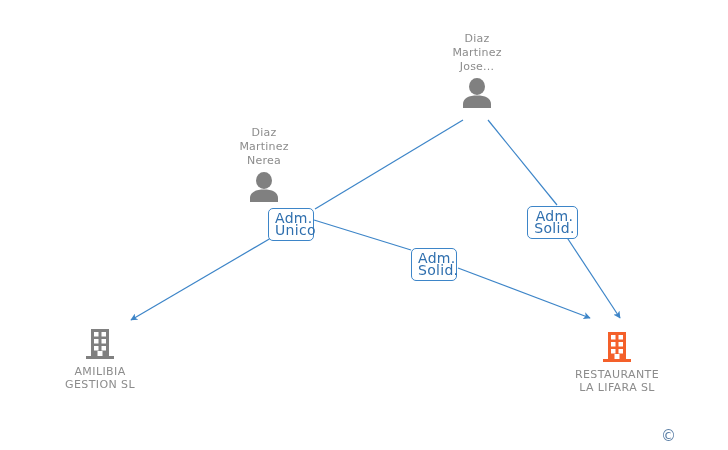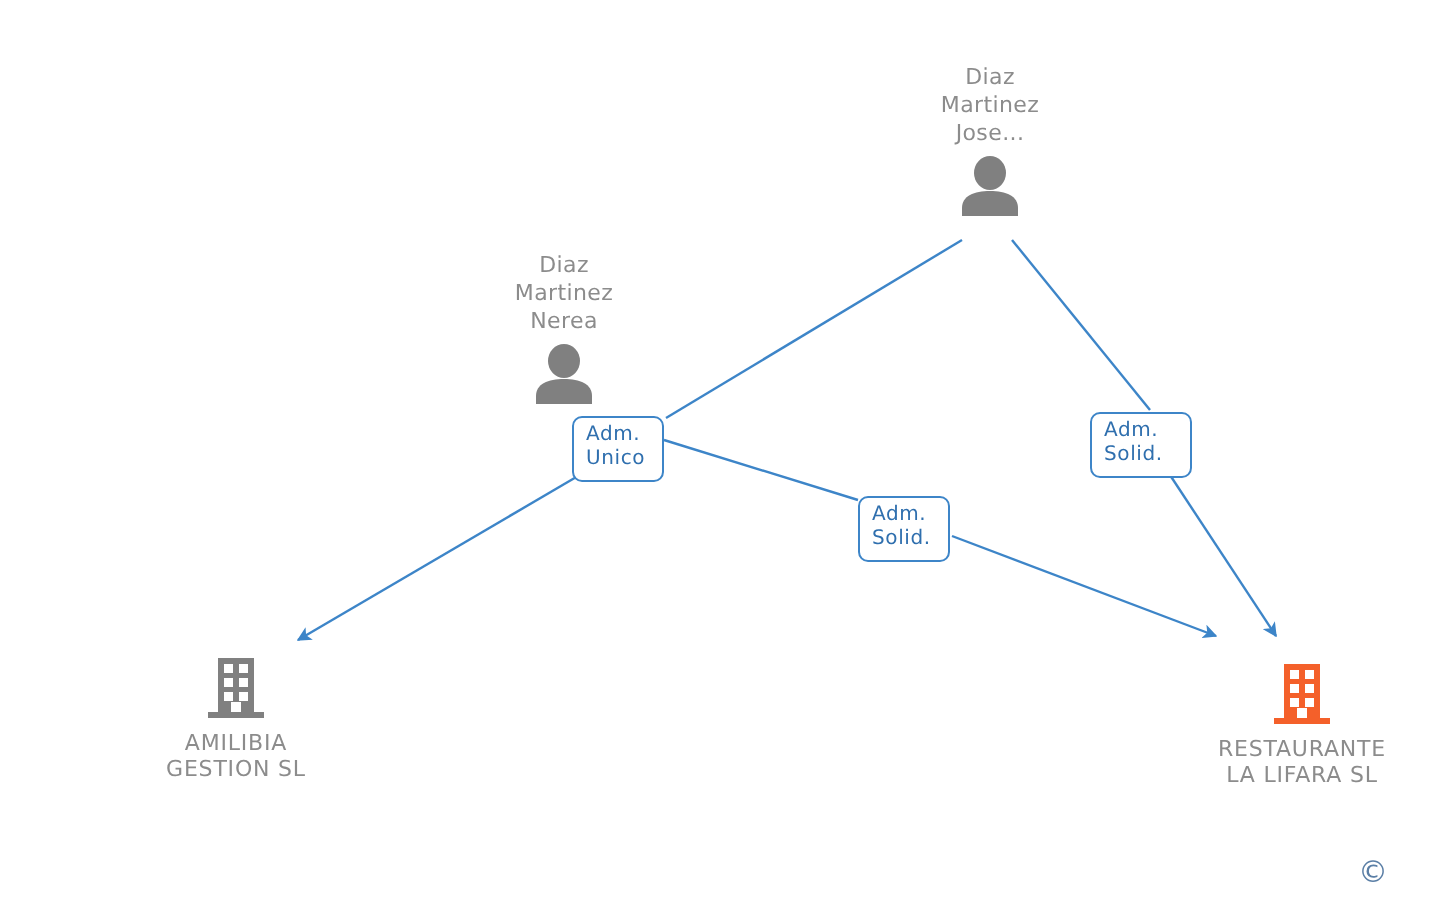--- a/index.html
+++ b/index.html
@@ -10,21 +10,20 @@
   }
   body {
     font-family: "DejaVu Sans", sans-serif;
   }
   #canvas {
     position: relative;
     width: 684px;
     height: 450px;
     background: #ffffff;
     overflow: hidden;
-    margin-left: 18px;
   }
   #edges {
     position: absolute;
     left: 0;
     top: 0;
     width: 728px;
     height: 450px;
     pointer-events: none;
   }
 
@@ -70,24 +69,24 @@
   }
 
   
   .rel-box {
     position: absolute;
     box-sizing: border-box;
     border: 1.4px solid #3d85c8;
     border-radius: 5px;
     background: #ffffff;
     color: #2f6fae;
-    font-size: 10px;
+    font-size: 14px;
     line-height: 12px;
     font-family: "DejaVu Sans", sans-serif;
-    text-align: left;
+    text-align: center;
     padding: 3px 2px 4px 6px;
     white-space: pre-line;
     letter-spacing: 0.3px;
   }
 
   
   #watermark {
     position: absolute;
     right: 8px;
     bottom: 6px;
@@ -168,21 +167,21 @@
       <rect x="9" y="11" width="4.5" height="4.5" fill="#ffffff"></rect>
       <rect x="16.5" y="11" width="4.5" height="4.5" fill="#ffffff"></rect>
       <rect x="9" y="18" width="4.5" height="4.5" fill="#ffffff"></rect>
       <rect x="16.5" y="18" width="4.5" height="4.5" fill="#ffffff"></rect>
       <rect x="12.5" y="23" width="5" height="5" fill="#ffffff"></rect>
     </svg>
     <div class="company-label">AMILIBIA
 GESTION SL</div>
   </div>
 
-  <div class="company-node" style="left:558px; top:331px;text-align:center;">
+  <div class="company-node" style="left:542px; top:331px;text-align:center;">
     <svg class="company-icon" width="30" height="32" viewBox="0 0 30 32">
       <rect x="6" y="1" width="18" height="27" fill="#f4602a"></rect>
       <rect x="1" y="28" width="28" height="3" fill="#f4602a"></rect>
       <rect x="9" y="4" width="4.5" height="4.5" fill="#ffffff"></rect>
       <rect x="16.5" y="4" width="4.5" height="4.5" fill="#ffffff"></rect>
       <rect x="9" y="11" width="4.5" height="4.5" fill="#ffffff"></rect>
       <rect x="16.5" y="11" width="4.5" height="4.5" fill="#ffffff"></rect>
       <rect x="9" y="18" width="4.5" height="4.5" fill="#ffffff"></rect>
       <rect x="16.5" y="18" width="4.5" height="4.5" fill="#ffffff"></rect>
       <rect x="12.5" y="23" width="5" height="5" fill="#ffffff"></rect>

